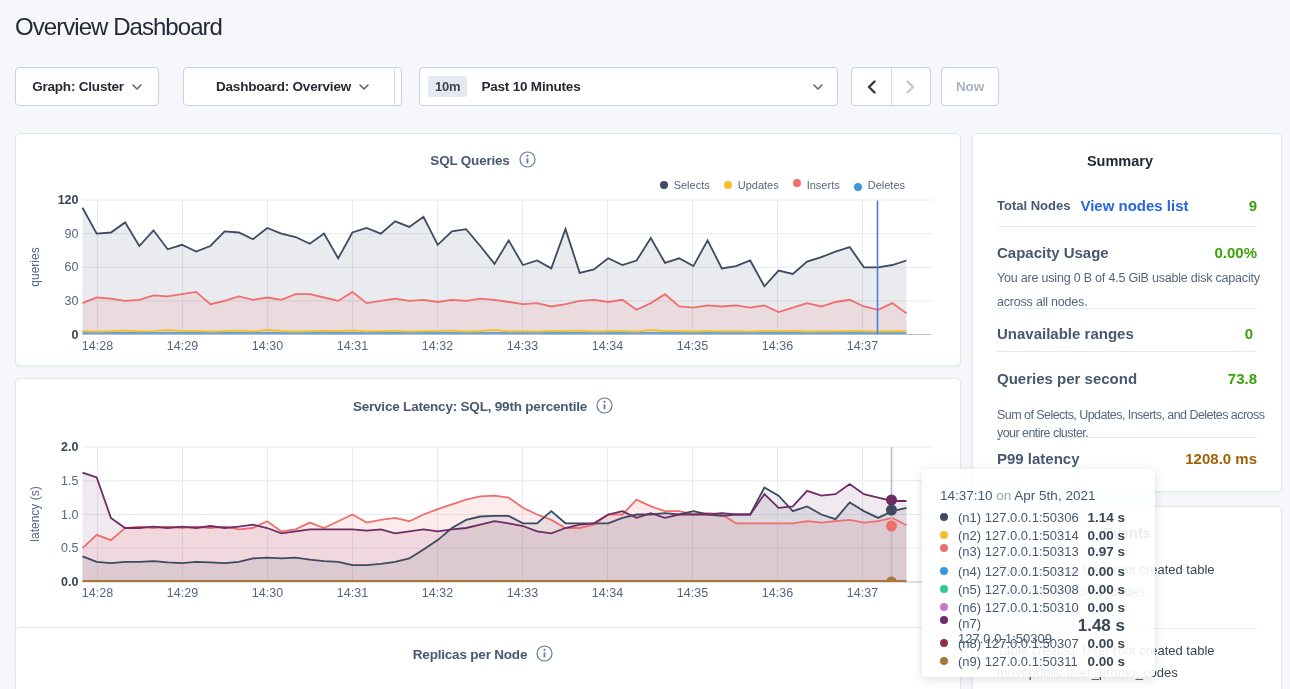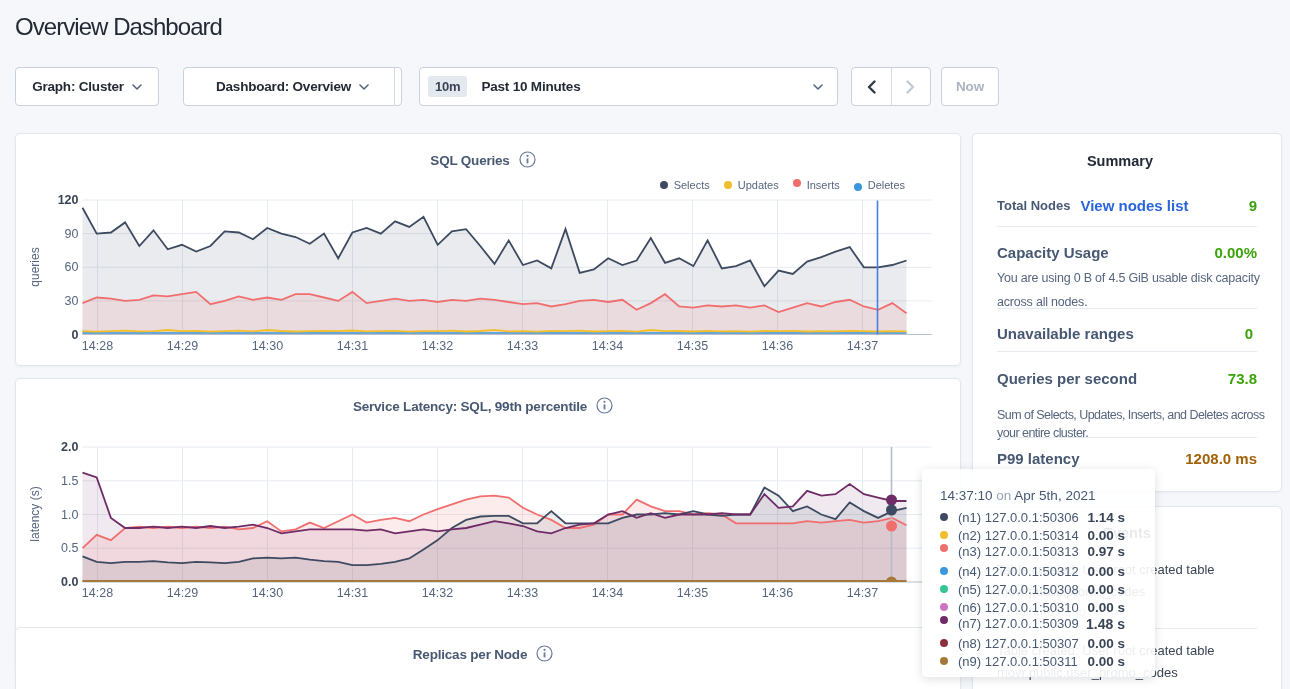--- a/index.html
+++ b/index.html
@@ -236,21 +236,21 @@
       <span style="margin-left:auto;font-size:13.5px;font-weight:bold;color:#394455">0.00&nbsp;s</span>
     </div>
     <div style="display:flex;align-items:center;height:18px">
       <span style="width:8px;height:8px;border-radius:50%;background:#cd77c2;flex:0 0 auto"></span>
       <span style="margin-left:10px;font-size:13px;color:#475872">(n6) 127.0.0.1:50310</span>
       <span style="margin-left:auto;font-size:13.5px;font-weight:bold;color:#394455">0.00&nbsp;s</span>
     </div>
     <div style="display:flex;height:18px">
       <span style="width:8px;height:8px;border-radius:50%;background:#6f2b66;flex:0 0 auto"></span>
       <span style="margin-left:10px;font-size:13px;color:#475872">(n7) 127.0.0.1:50309</span>
-      <span style="margin-left:auto;font-size:14px;font-weight:bold;color:#394455">1.48&nbsp;s</span>
+      <span style="margin-left:auto;font-size:17px;font-weight:bold;color:#394455">1.48&nbsp;s</span>
     </div>
     <div style="display:flex;align-items:center;height:18px">
       <span style="width:8px;height:8px;border-radius:50%;background:#8b3142;flex:0 0 auto"></span>
       <span style="margin-left:10px;font-size:13px;color:#475872">(n8) 127.0.0.1:50307</span>
       <span style="margin-left:auto;font-size:13.5px;font-weight:bold;color:#394455">0.00&nbsp;s</span>
     </div>
     <div style="display:flex;align-items:center;height:18px">
       <span style="width:8px;height:8px;border-radius:50%;background:#a6793b;flex:0 0 auto"></span>
       <span style="margin-left:10px;font-size:13px;color:#475872">(n9) 127.0.0.1:50311</span>
       <span style="margin-left:auto;font-size:13.5px;font-weight:bold;color:#394455">0.00&nbsp;s</span>

